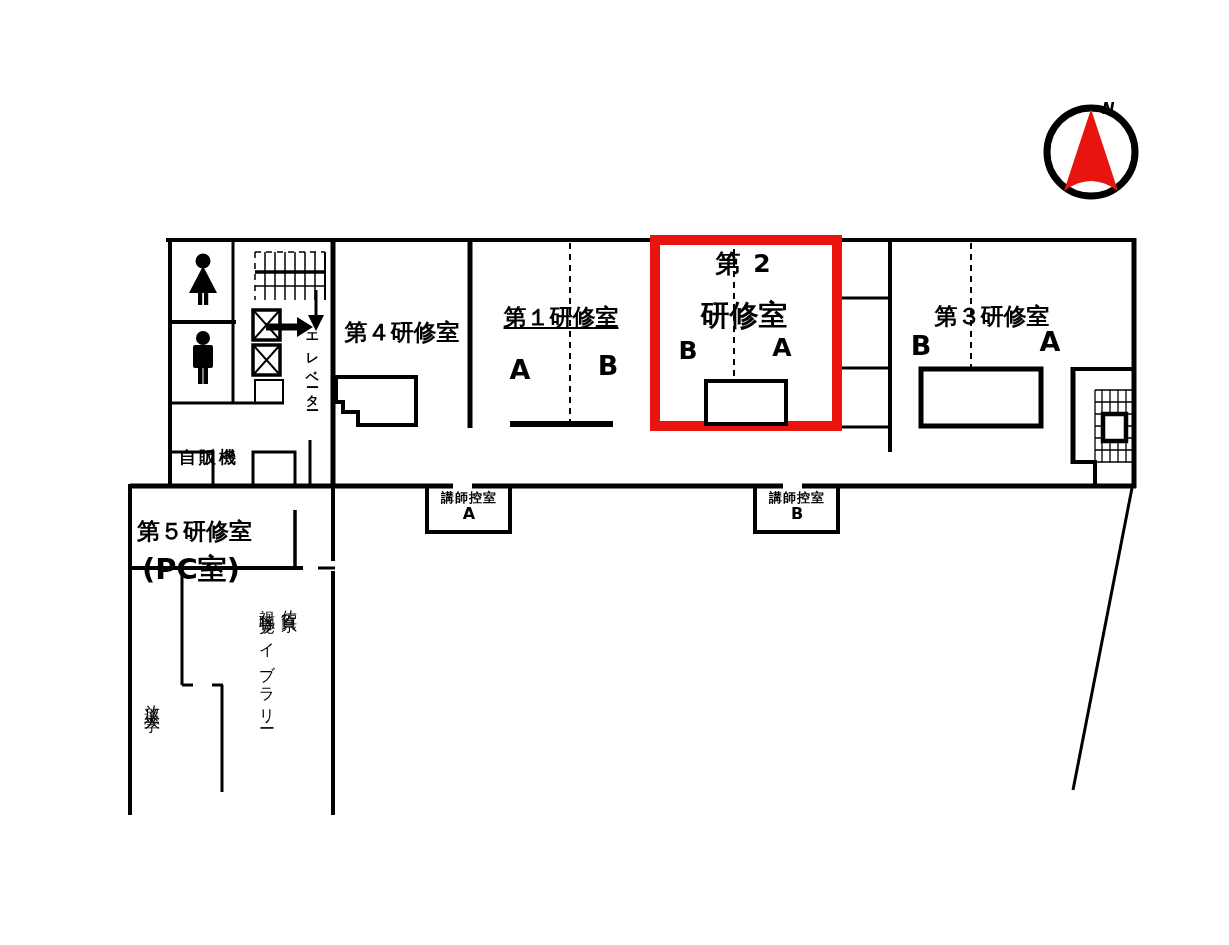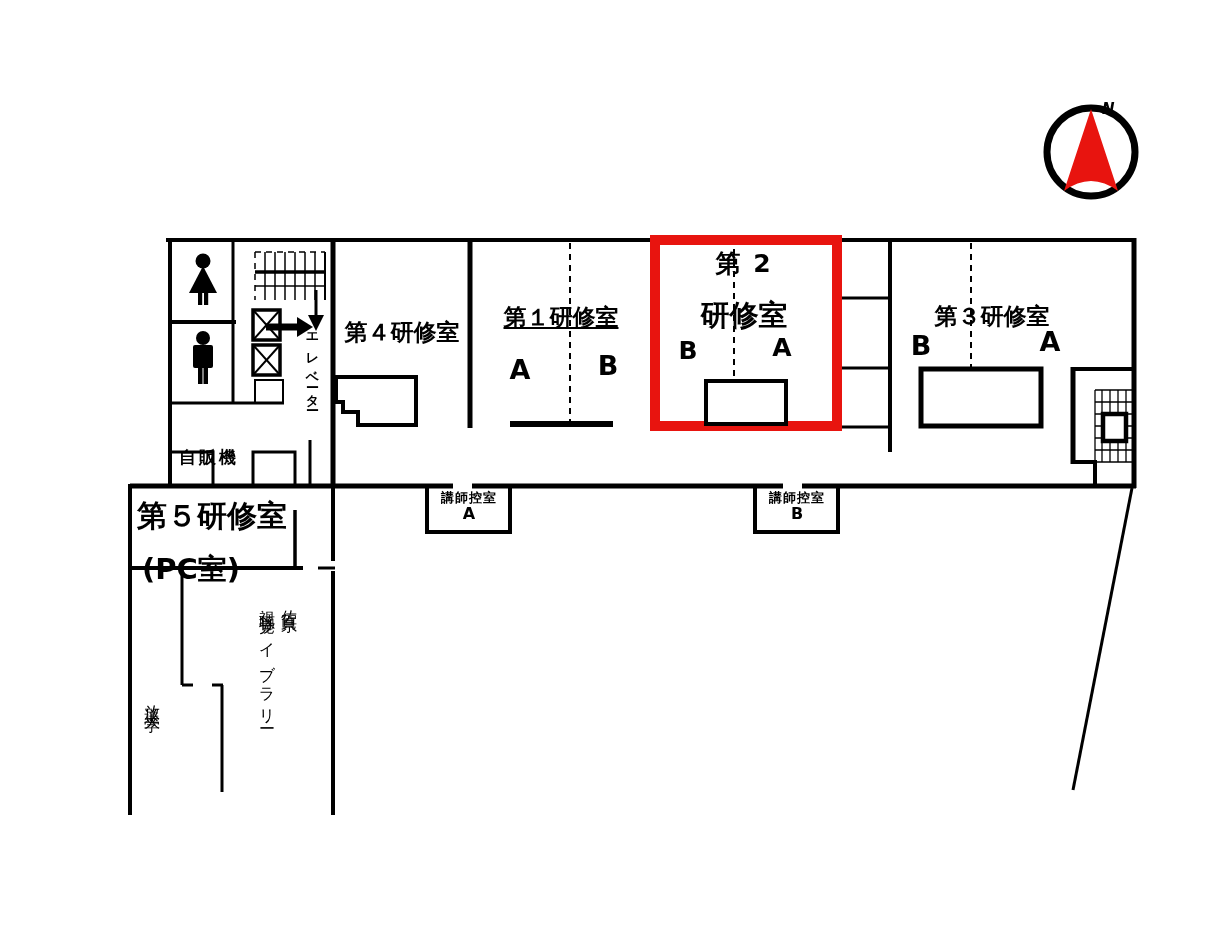--- a/index.html
+++ b/index.html
@@ -17,21 +17,21 @@
   .room1{left:488px;top:302px;width:146px;font-size:23px;text-decoration:underline;}
   .r1a{left:506px;top:354px;width:28px;font-size:27px;}
   .r1b{left:594px;top:350px;width:28px;font-size:27px;}
   .r2l1{left:655px;top:247px;width:178px;font-size:25px;letter-spacing:2px;}
   .r2l2{left:655px;top:296px;width:178px;font-size:29px;}
   .r2b{left:674px;top:336px;width:28px;font-size:25px;}
   .r2a{left:768px;top:333px;width:28px;font-size:25px;}
   .room3{left:920px;top:301px;width:144px;font-size:23px;}
   .r3b{left:906px;top:330px;width:30px;font-size:27px;}
   .r3a{left:1035px;top:326px;width:30px;font-size:27px;}
-  .r5l1{left:137px;top:496px;font-size:30px;}
+  .r5l1{left:137px;top:516px;font-size:23px;}
   .r5l2{left:142px;top:522px;font-size:29px;margin-top:28px;}
   .vending{left:179px;top:410px;font-size:17px;letter-spacing:3px;margin-top:36px;}
   .elev{left:303px;top:324px;font-size:13px;letter-spacing:4px;}
   .stfA1{left:428px;top:489px;width:82px;font-size:13px;letter-spacing:1px;}
   .stfA2{left:428px;top:504px;width:82px;font-size:16px;}
   .stfB1{left:756px;top:489px;width:82px;font-size:13px;letter-spacing:1px;}
   .stfB2{left:756px;top:504px;width:82px;font-size:16px;}
   .library{left:252px;top:597px;width:48px;font-size:16px;letter-spacing:4px;line-height:22px;}
   .openu{left:141px;top:692px;font-size:16px;letter-spacing:4px;}
   .north{left:1102px;top:100px;font-size:15px;font-style:italic;}

